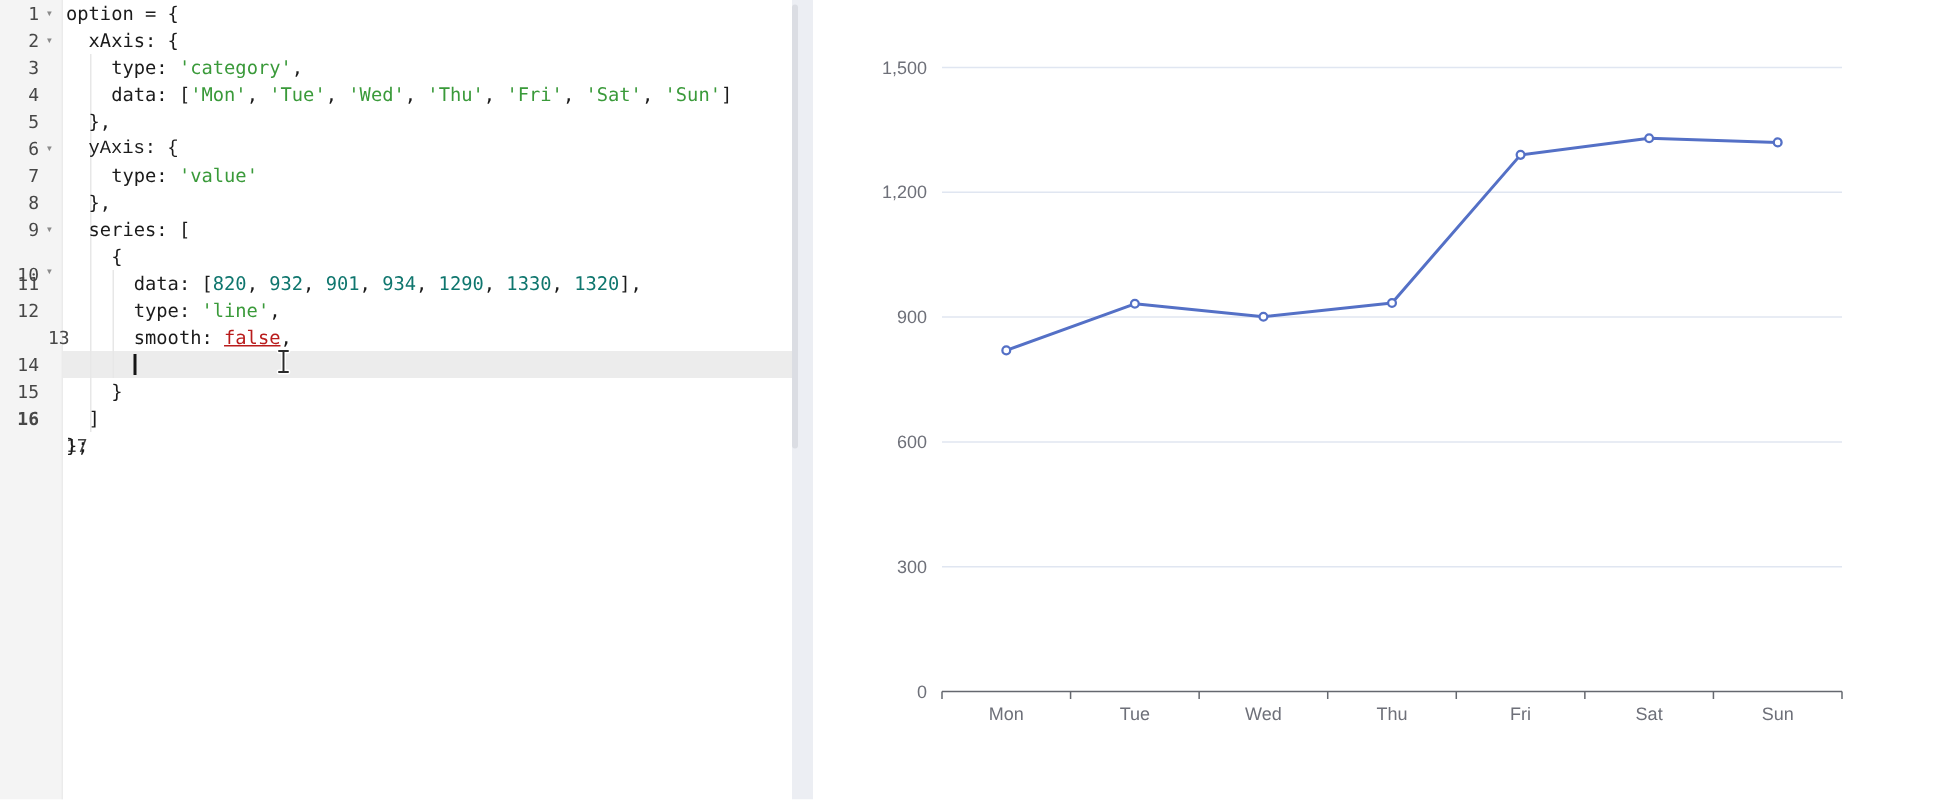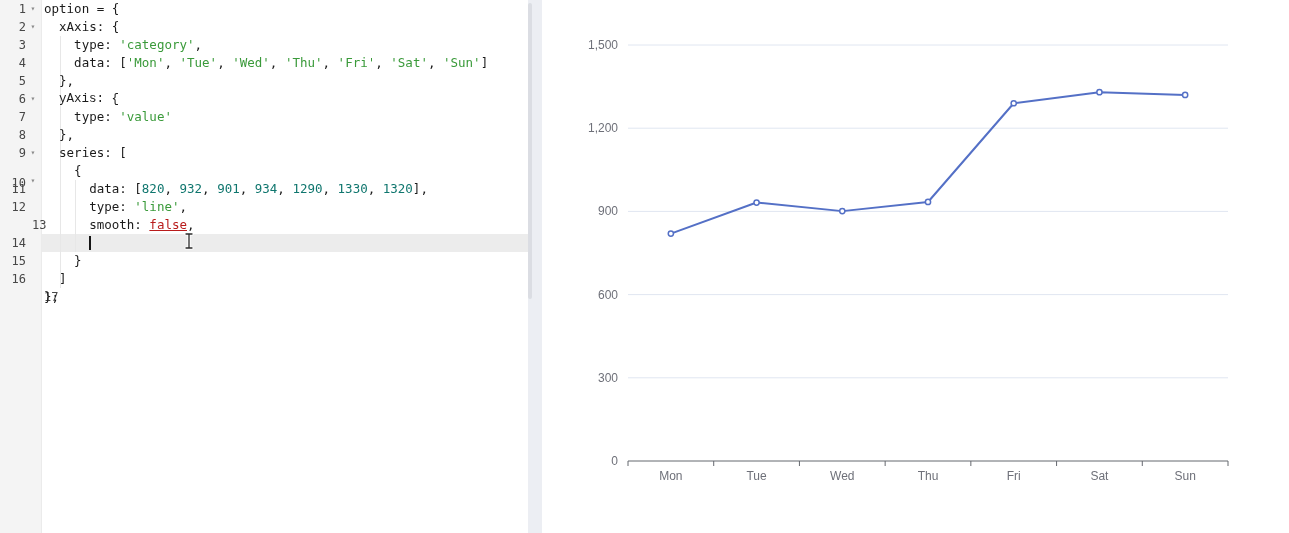--- a/index.html
+++ b/index.html
@@ -107,21 +107,21 @@
           <span class="fold"></span>
         </div>
         <div class="gutter-row" style="top: 234px; align-items: center;">
           <span class="ln">14</span>
           <span class="fold"></span>
         </div>
         <div class="gutter-row" style="top: 252px;">
           <span class="ln">15</span>
           <span class="fold"></span>
         </div>
-        <div class="gutter-row" style="top: 270px;">
+        <div class="gutter-row" style="top: 270px; font-weight: bold;">
           <span class="ln">16</span>
           <span class="fold"></span>
         </div>
         <div class="gutter-row" style="top: 288px; padding-left: 44px;">
           <span class="ln">17</span>
           <span class="fold"></span>
         </div>
       </div>
     <div class="indent-guide" style="left:60px; top:36px; height:252px;"></div>
     <div class="indent-guide" style="left:75px; top:180px; height:72px;"></div>

